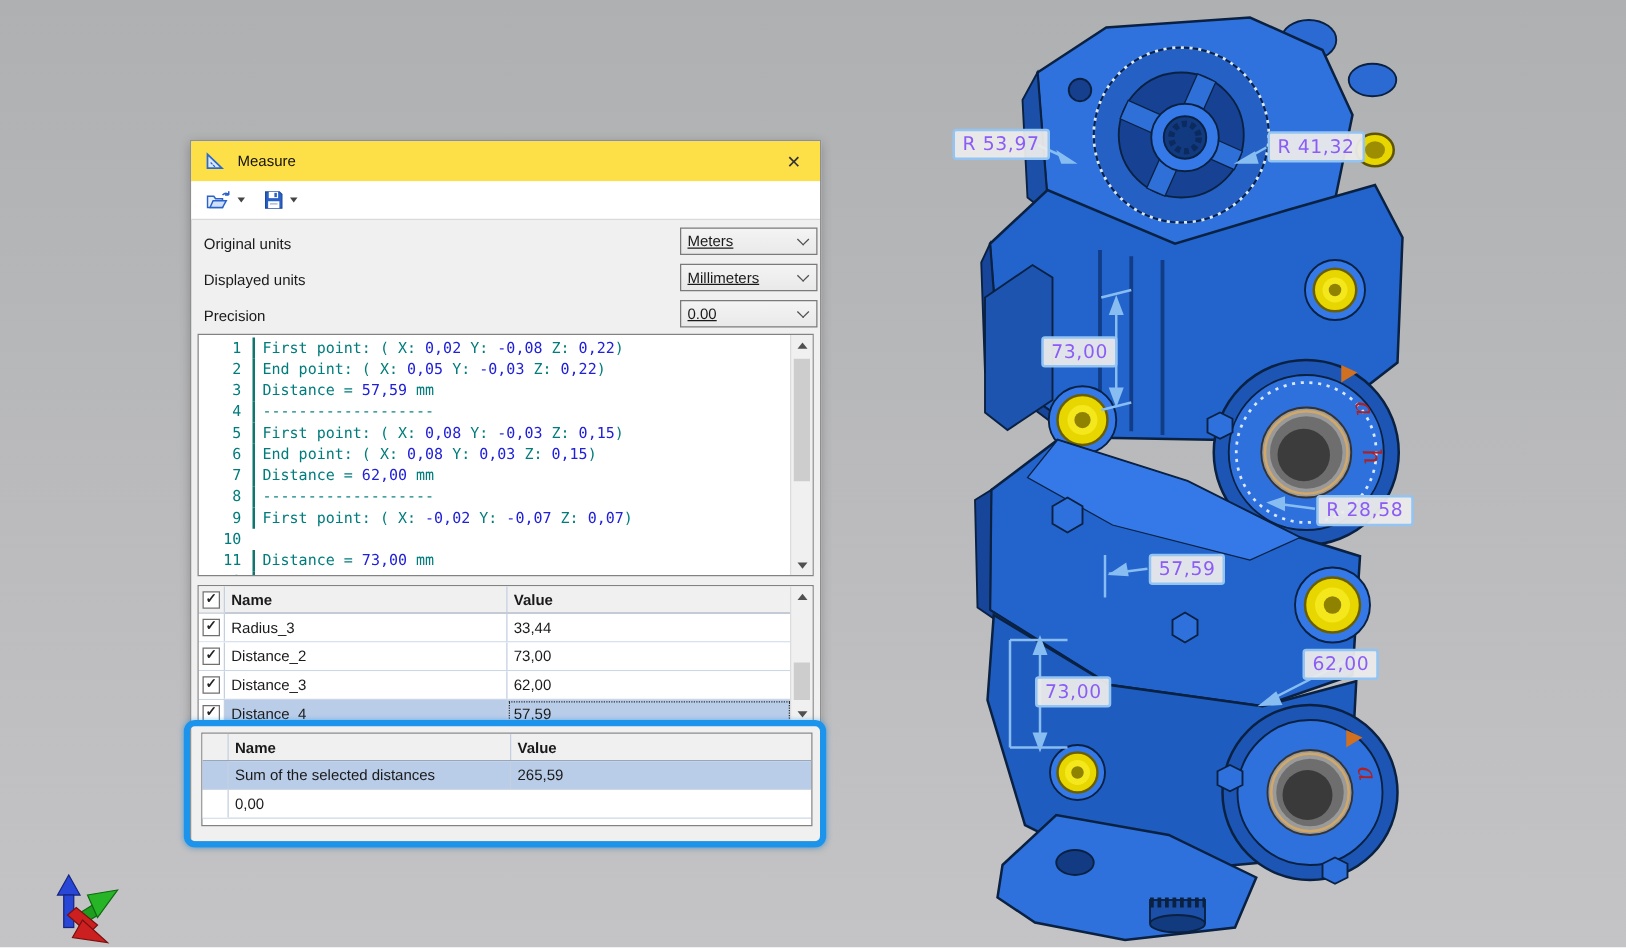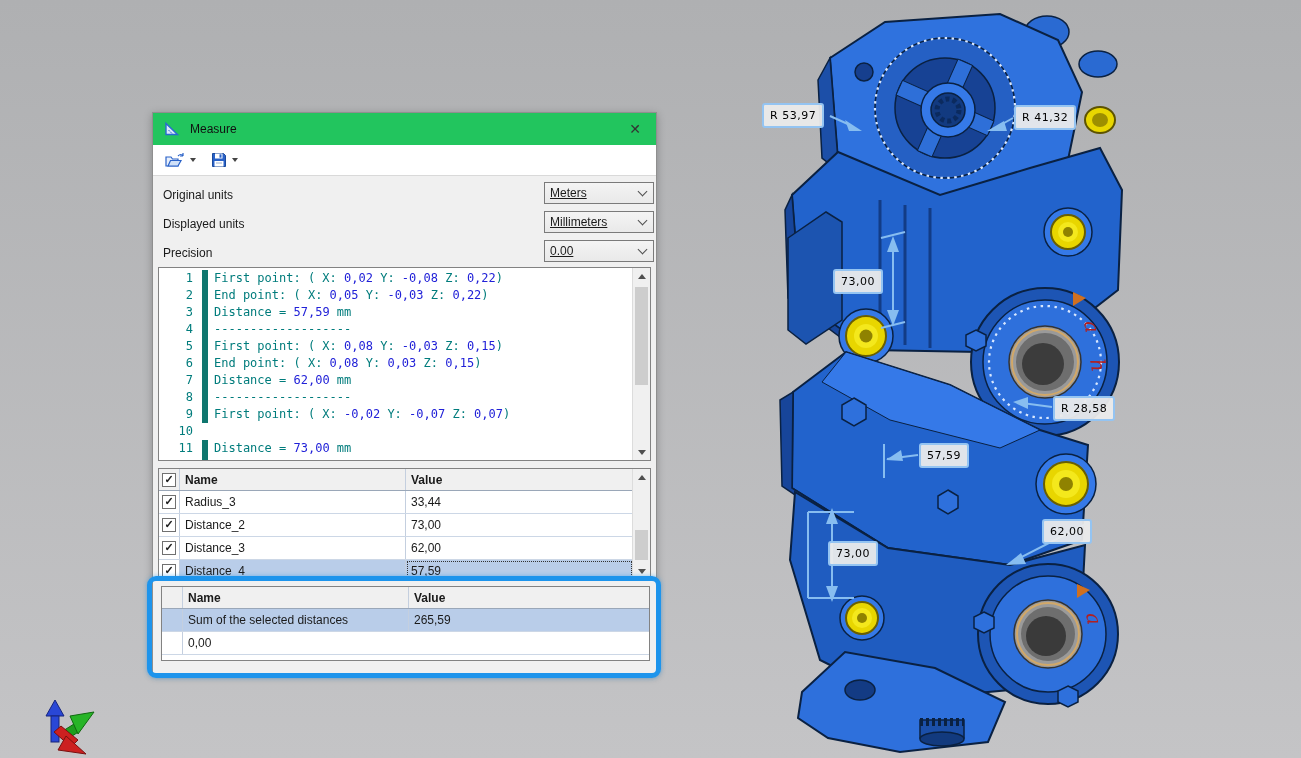--- a/index.html
+++ b/index.html
@@ -3,28 +3,28 @@
 <meta charset="utf-8">
 <style>
   html,body{margin:0;padding:0;}
   body{font-family:"Liberation Sans",sans-serif;}
   .stage{position:relative;width:1301px;height:758px;overflow:hidden;
          background:linear-gradient(#afb0b2,#c4c4c6);}
   svg{display:block;}
   
   .scene{position:absolute;left:0;top:0;width:1301px;height:758px;}
   .callout{position:absolute;background:rgba(235,235,235,.95);border:2px solid #94c4f2;
-           border-radius:3px;color:#000000;font-size:11px;line-height:19px;
+           border-radius:3px;color:#8b5cf6;font-size:15px;line-height:19px;
            padding:1px 6px;white-space:nowrap;font-family:"DejaVu Sans",sans-serif;
            letter-spacing:.5px;}
   
   .dialog{position:absolute;left:152px;top:112px;width:503px;height:560px;
           background:#f0f0f0;border:1px solid #8f8f8f;box-shadow:0 2px 8px rgba(0,0,0,.25);
           font-size:12px;color:#1a1a1a;}
-  .titlebar{position:absolute;left:0;top:0;right:0;height:32px;background:#22c55e;
+  .titlebar{position:absolute;left:0;top:0;right:0;height:32px;background:#fde047;
             display:flex;align-items:center;}
   .titlebar .ticon{margin-left:11px;}
   .titlebar .ttext{margin-left:10px;font-size:12px;color:#111;}
   .closebtn{position:absolute;right:8px;top:4px;width:26px;height:24px;display:flex;
             align-items:center;justify-content:center;font-size:14px;color:#333;cursor:default;}
   .toolbar{position:absolute;left:0;top:32px;right:0;height:30px;background:#fff;
            border-bottom:1px solid #d9d9d9;display:flex;align-items:center;}
   .tbtn{display:flex;align-items:center;height:24px;padding:0 3px;margin-left:9px;}
   .caret{width:0;height:0;border-left:3.5px solid transparent;border-right:3.5px solid transparent;
          border-top:4px solid #444;margin-left:5px;}
@@ -34,21 +34,21 @@
   .combo .cval{flex:1;padding-left:5px;}
   .chev{width:6px;height:6px;border-right:1.4px solid #505050;border-bottom:1.4px solid #505050;
         transform:rotate(45deg);margin:-3px 7px 0 0;}
   
   .logbox{position:absolute;left:5px;top:154px;width:491px;height:192px;background:#fff;
           border:1px solid #828282;overflow:hidden;font-family:"DejaVu Sans Mono","Liberation Mono",monospace;
           font-size:12px;line-height:17px;}
   .loglines{position:absolute;left:0;top:2px;right:17px;}
   .logln{display:flex;}
   .lnum{width:34px;text-align:right;color:#007c7c;flex:0 0 34px;}
-  .ltxt{margin-left:9px;border-left:6px solid #0f766e;padding-left:6px;color:#007c7c;white-space:pre;}
+  .ltxt{margin-left:9px;border-left:2px solid #0f766e;padding-left:6px;color:#007c7c;white-space:pre;}
   .ltxt .v{color:#2121d8;}
   
   .vsb{position:absolute;top:0;right:0;bottom:0;width:17px;background:#f0f0f0;border-left:1px solid #dcdcdc;}
   .sbtn{position:absolute;left:0;width:17px;height:16px;display:flex;align-items:center;justify-content:center;}
   .tri-up{width:0;height:0;border-left:4px solid transparent;border-right:4px solid transparent;border-bottom:5px solid #505050;}
   .tri-dn{width:0;height:0;border-left:4px solid transparent;border-right:4px solid transparent;border-top:5px solid #505050;}
   .sthumb{position:absolute;left:2px;width:13px;background:#cdcdcd;}
   
   .rtable{position:absolute;left:5px;top:355px;width:491px;height:110px;background:#fff;border:1px solid #828282;overflow:hidden;}
   .stable{position:absolute;left:8px;top:473px;width:487px;height:73px;background:#fff;border:1px solid #828282;overflow:hidden;}

